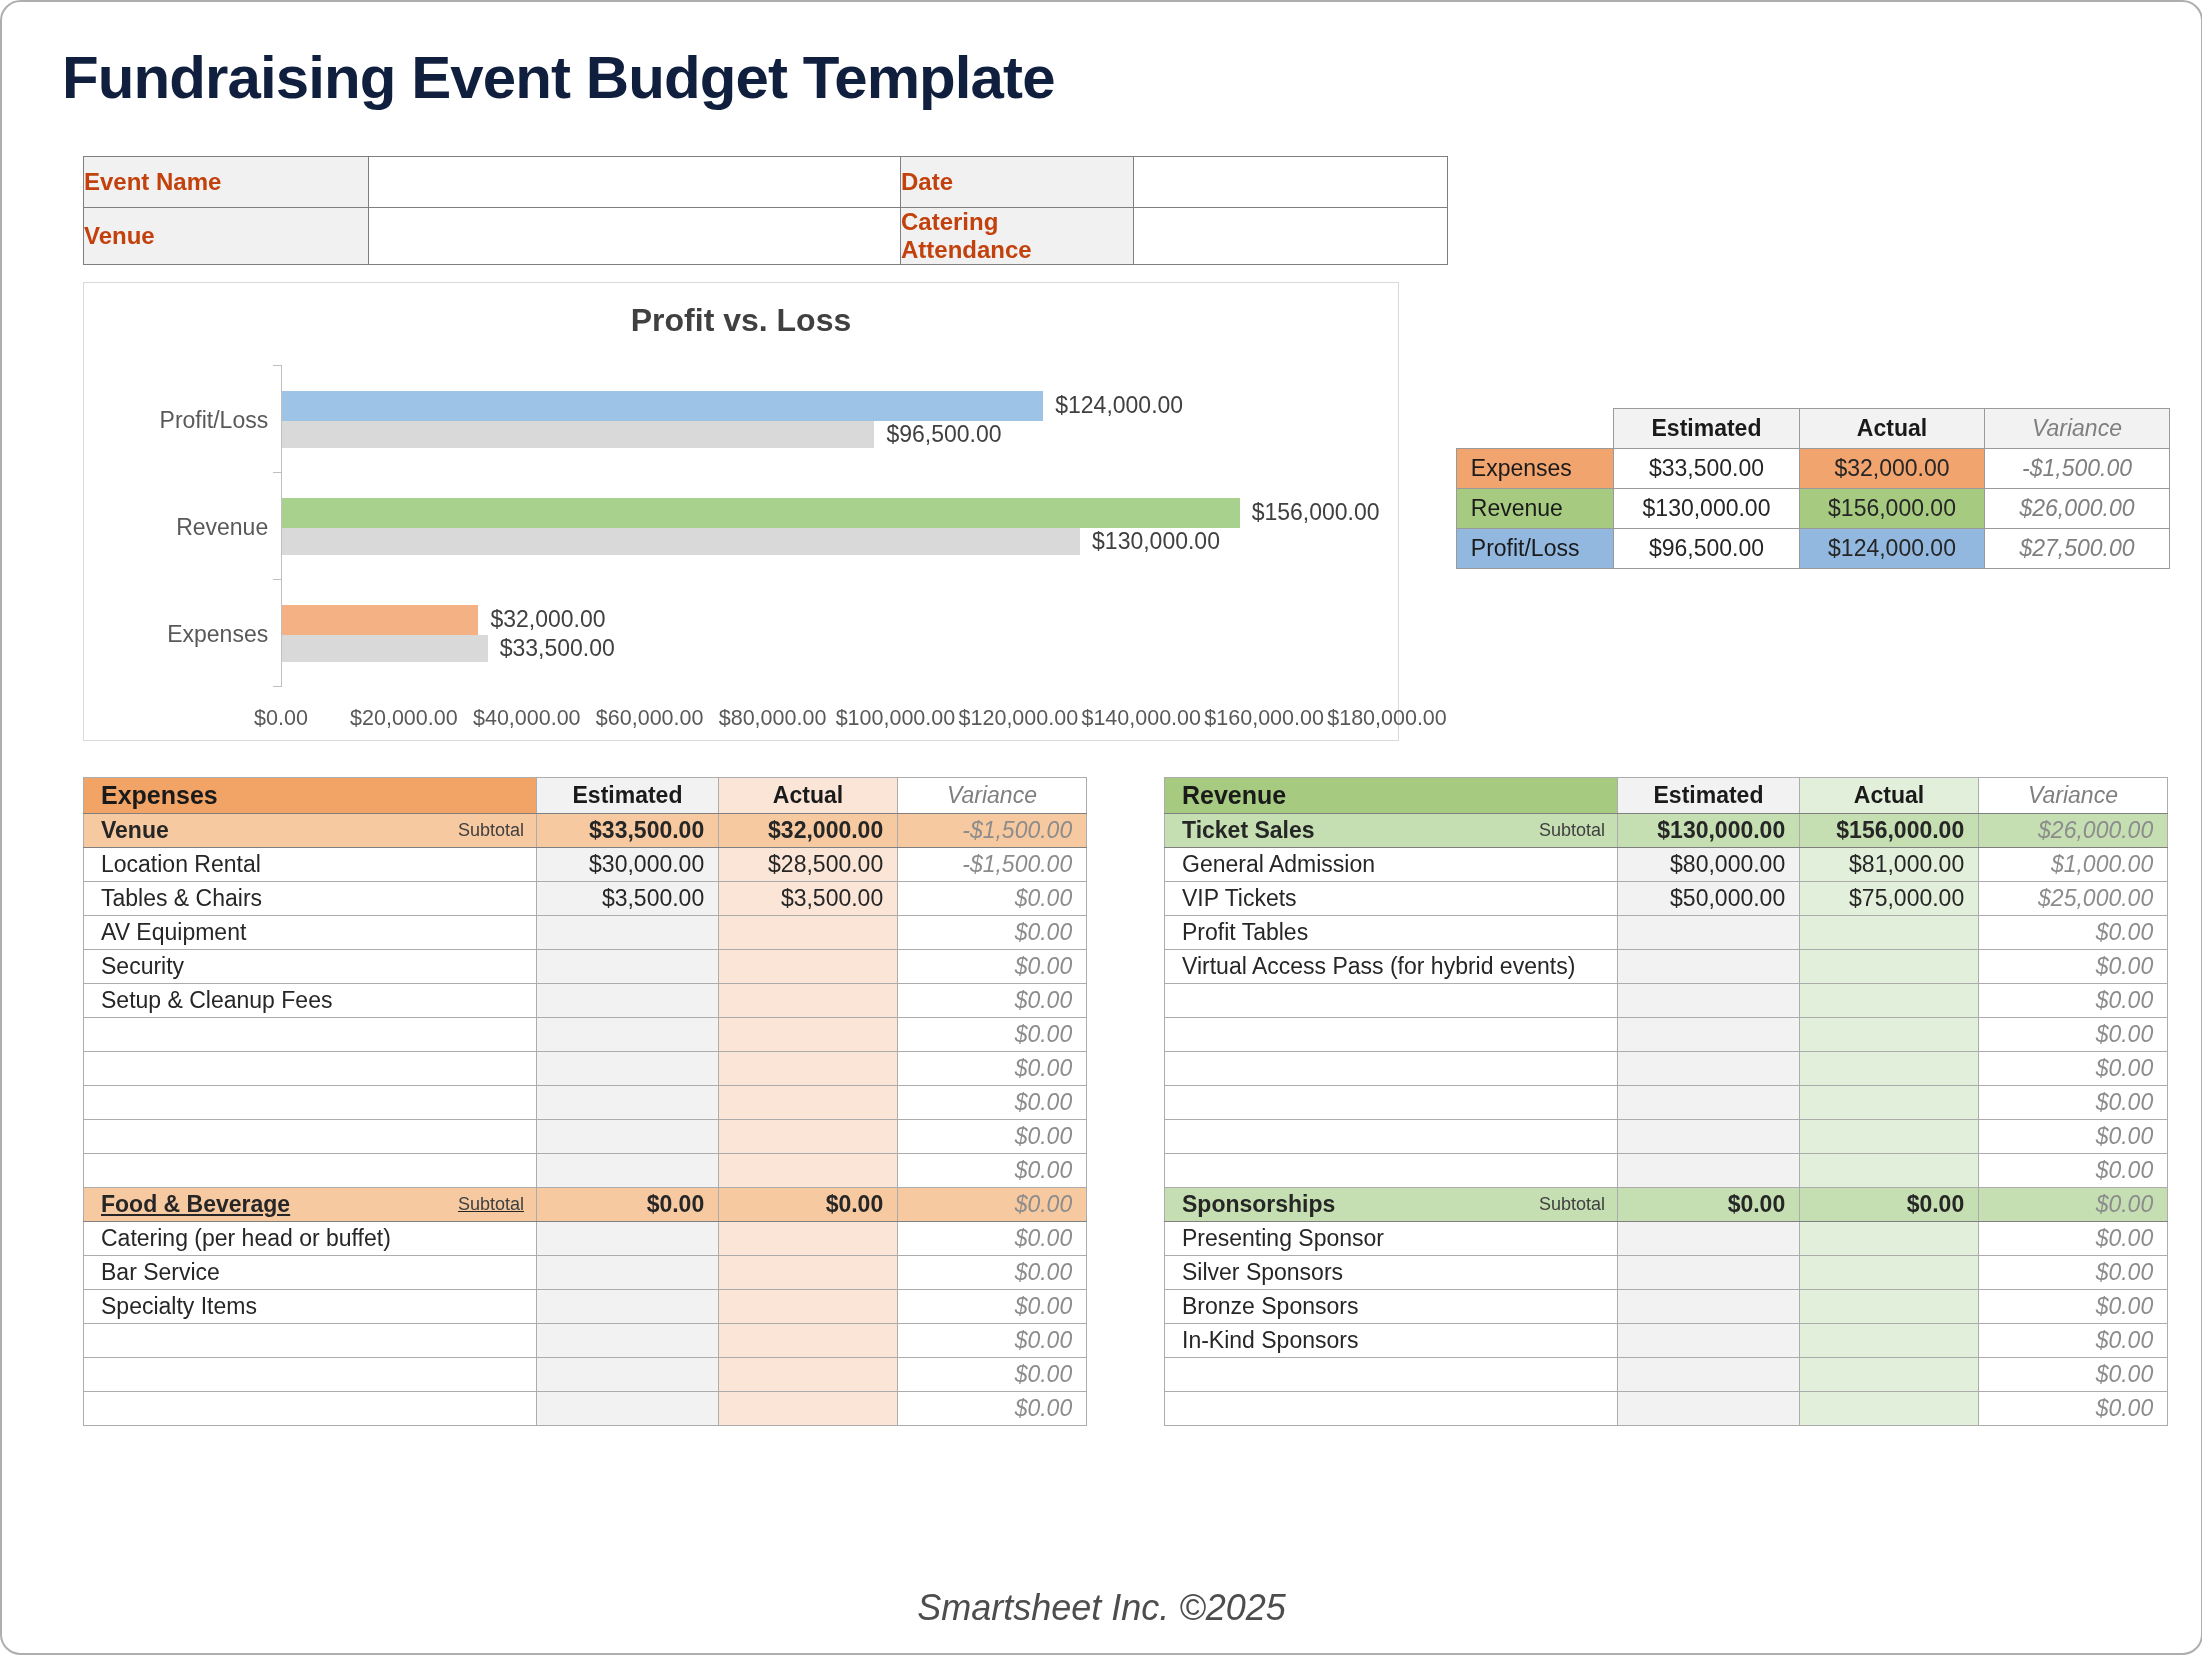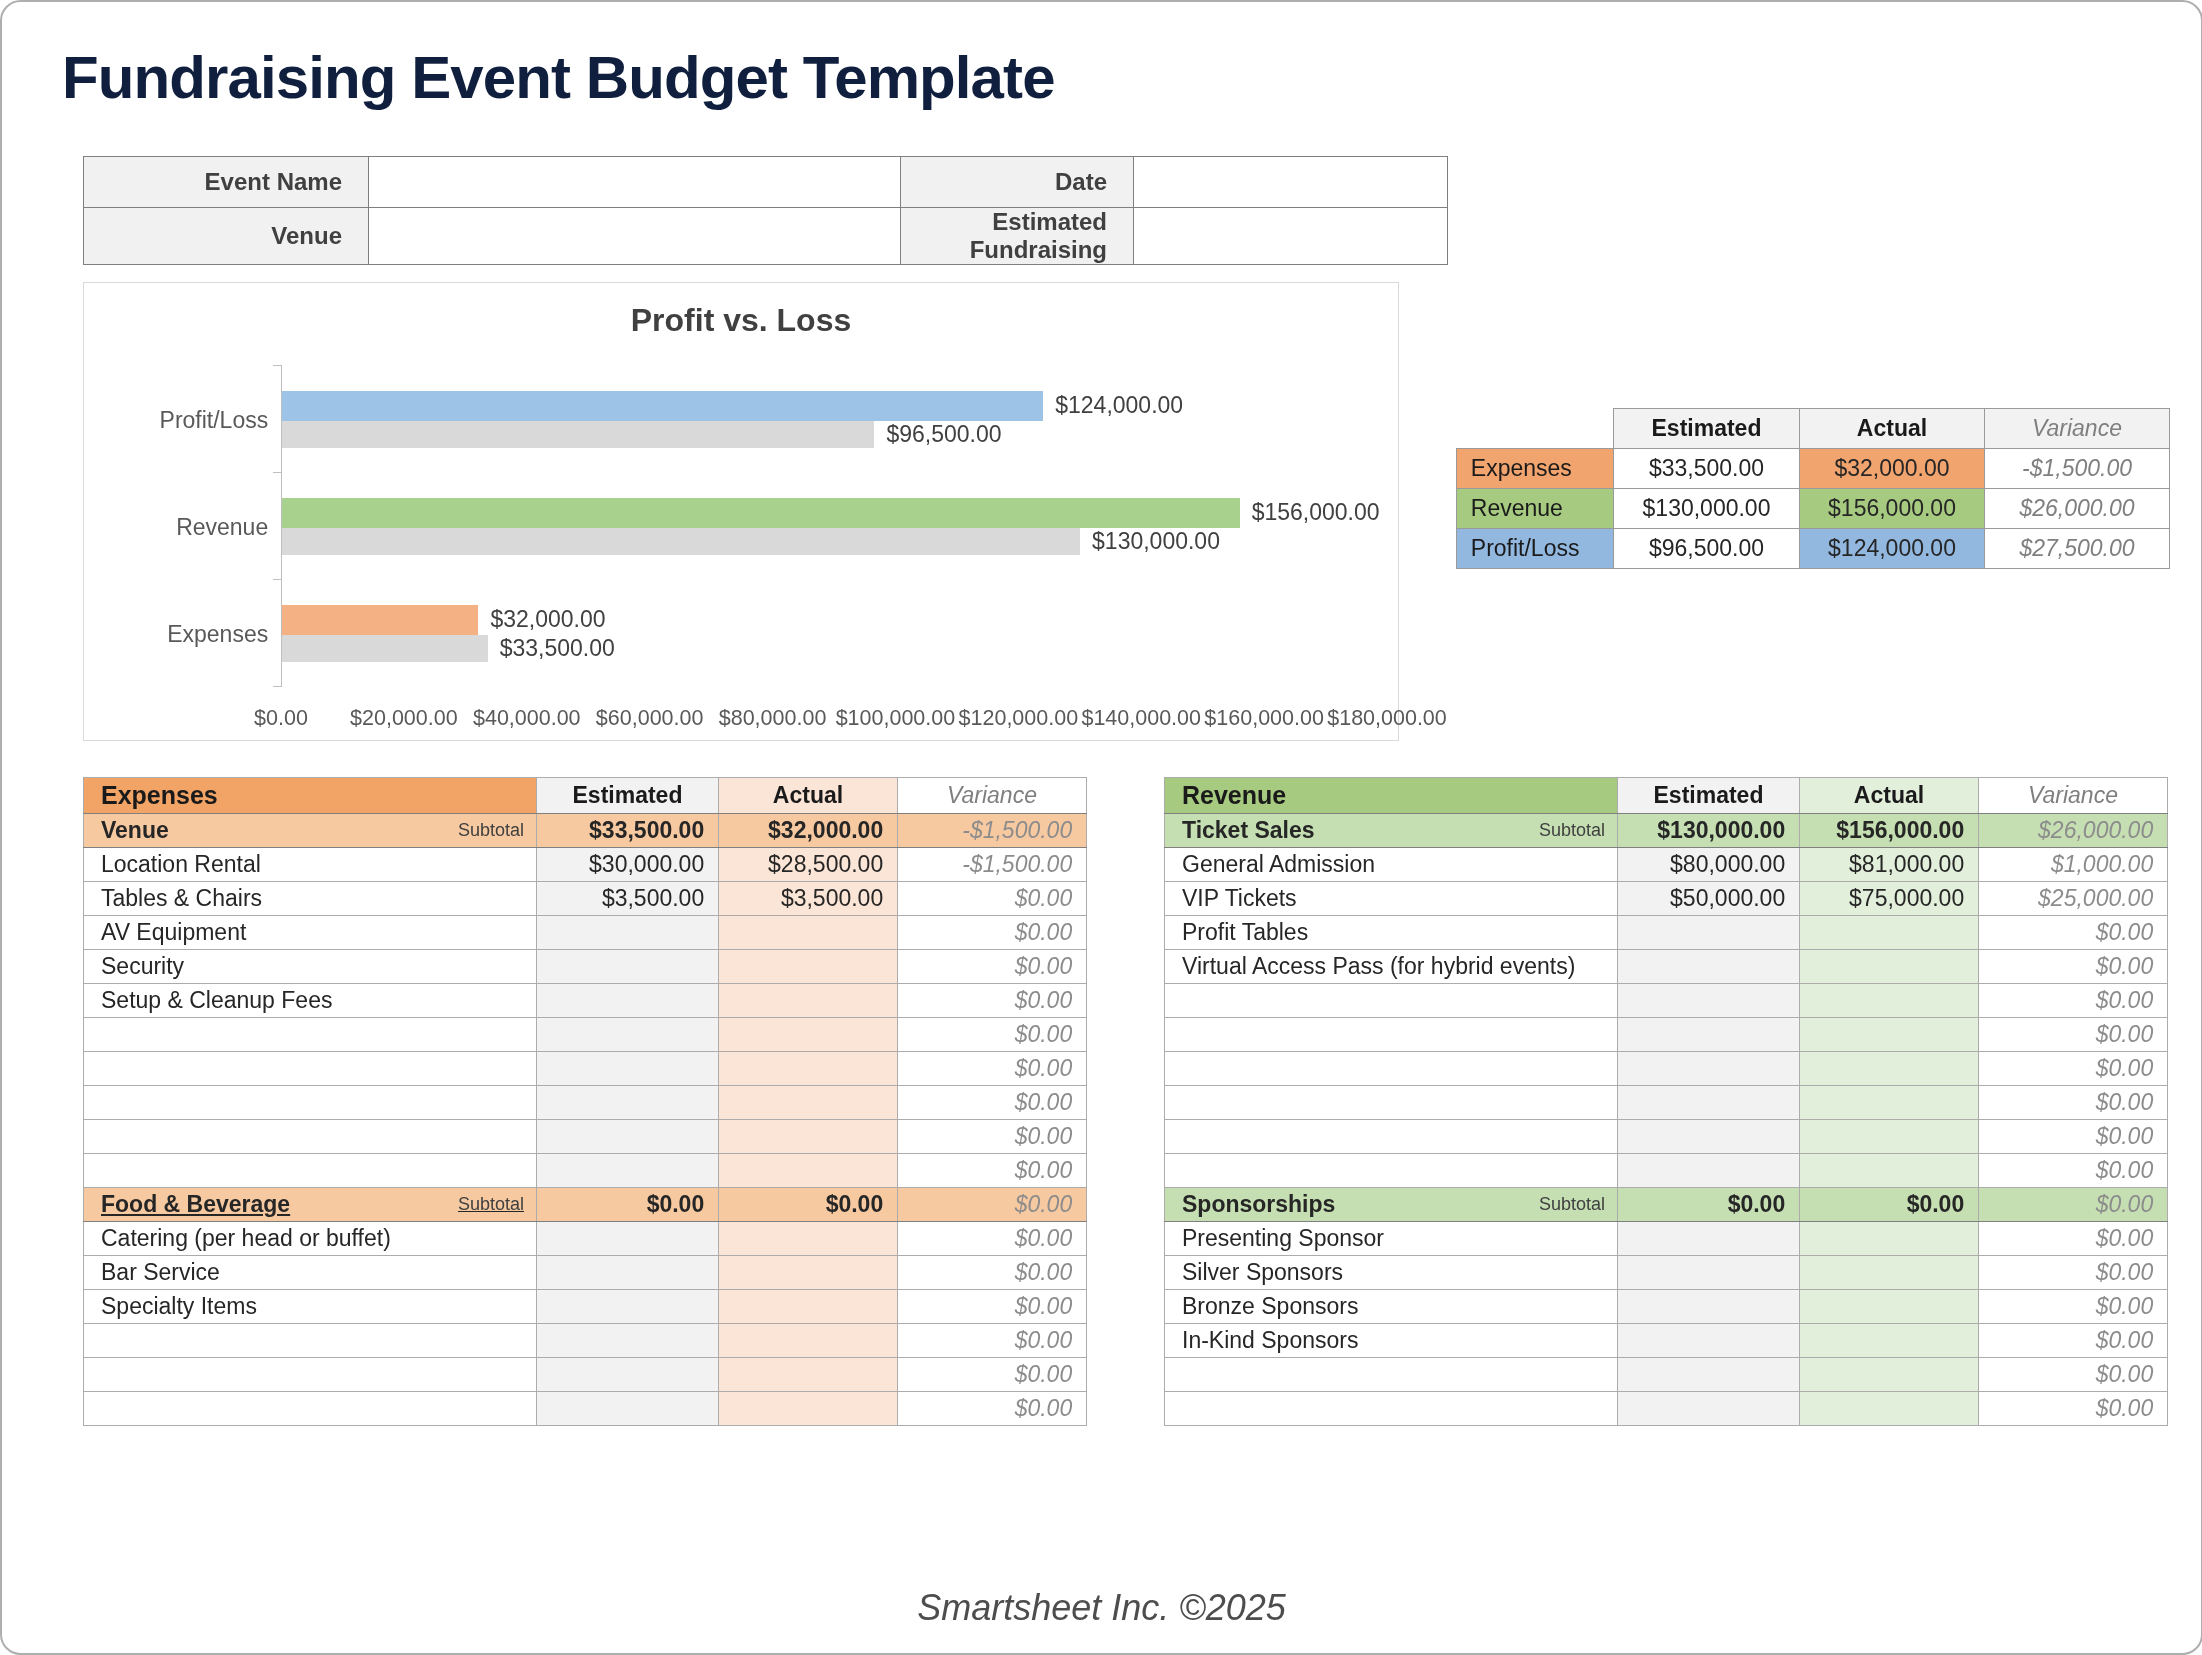--- a/index.html
+++ b/index.html
@@ -14,21 +14,21 @@
   }
   .page-title {
     position:absolute; left:60px; top:41px; font-size:60px; font-weight:800;
     color:#101f3d; letter-spacing:-0.9px;
   }
 
   
   table { border-collapse:collapse; table-layout:fixed; }
   .info-table { position:absolute; left:81px; top:154px; width:1364px; }
   .info-table td { border:1.7px solid #7f7f7f; height:51px; font-size:24px; }
-  .info-table td.lbl { background:#f1f1f1; font-weight:bold; text-align:right; padding-right:26px; color:#404040; }
+  .info-table td.lbl { background:#f1f1f1; font-weight:bold; padding-right:26px; color:#c2410c; }
   .info-table td.val { background:#ffffff; }
 
   
   .chart-box {
     position:absolute; left:81px; top:280px; width:1316px; height:459px;
     border:1.7px solid #d9d9d9; background:#fff;
   }
   .chart-title { text-align:center; margin-top:19px; font-size:32px; font-weight:bold; color:#404040; }
   .chart-plot {
     position:absolute; left:197px; top:83px; width:1106px; height:320px;
@@ -100,21 +100,21 @@
     <tbody>
         <tr>
           <td class="lbl">Event Name</td>
           <td class="val"></td>
           <td class="lbl">Date</td>
           <td class="val"></td>
         </tr>
         <tr>
           <td class="lbl">Venue</td>
           <td class="val"></td>
-          <td class="lbl">Estimated Fundraising</td>
+          <td class="lbl">Catering Attendance</td>
           <td class="val"></td>
         </tr>
       </tbody>
   </table>
 
   <div class="chart-box">
     <div class="chart-title">Profit vs. Loss</div>
     <div class="chart-plot">
   <div class="chart-band">
     <div class="tick"></div>

